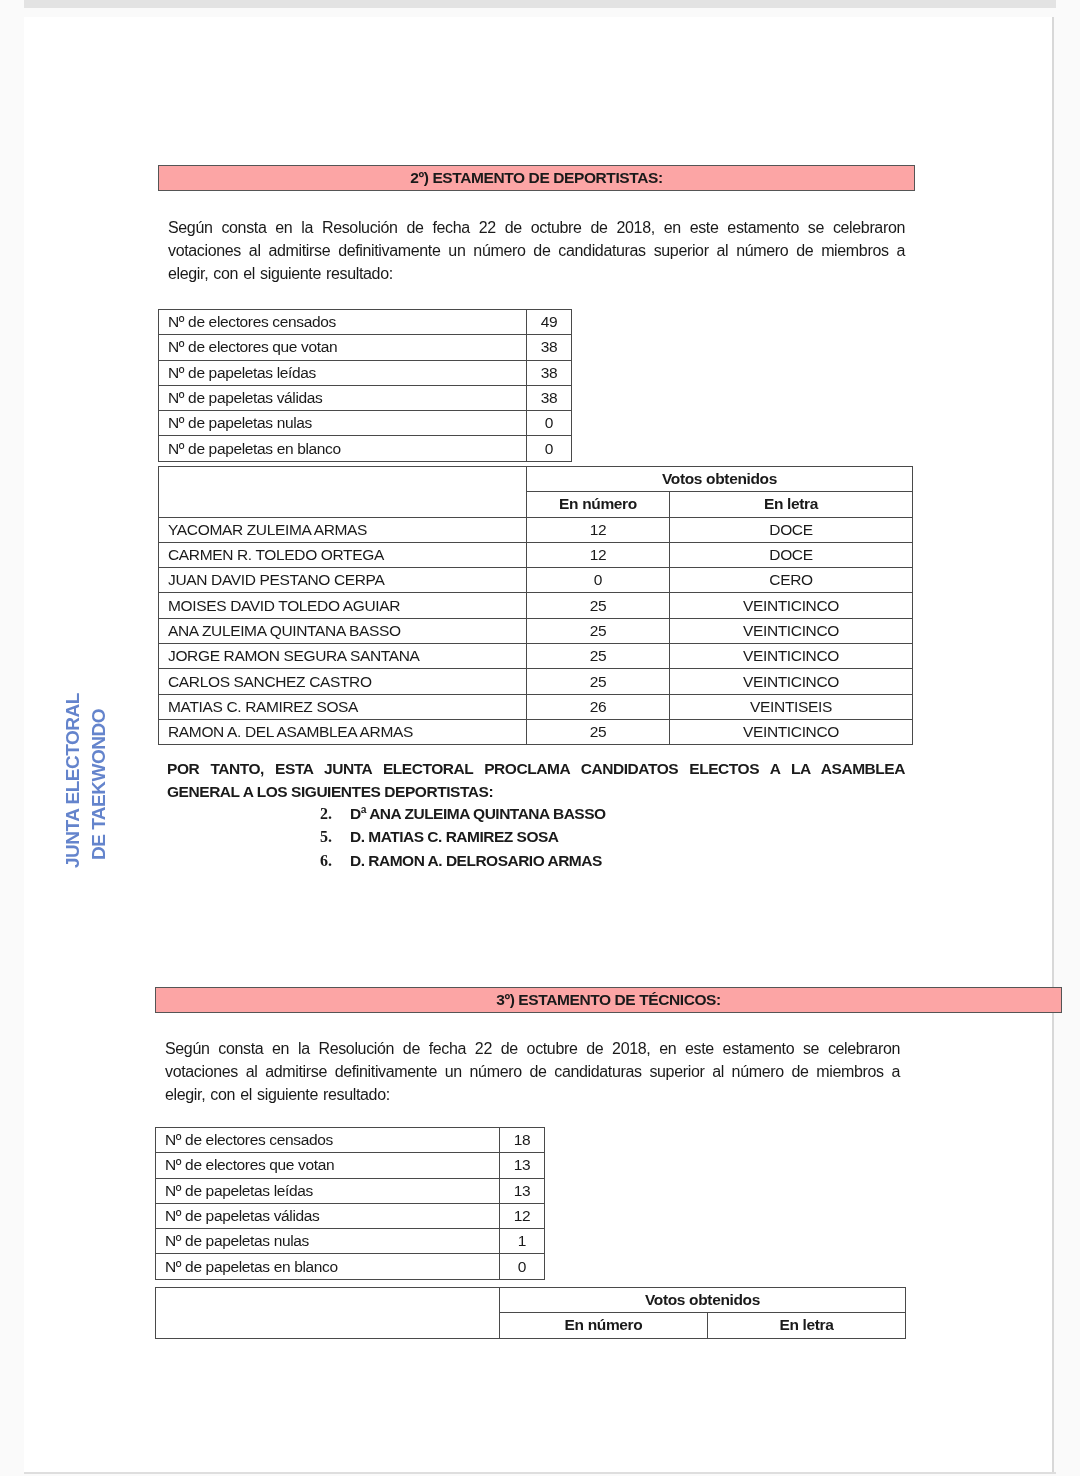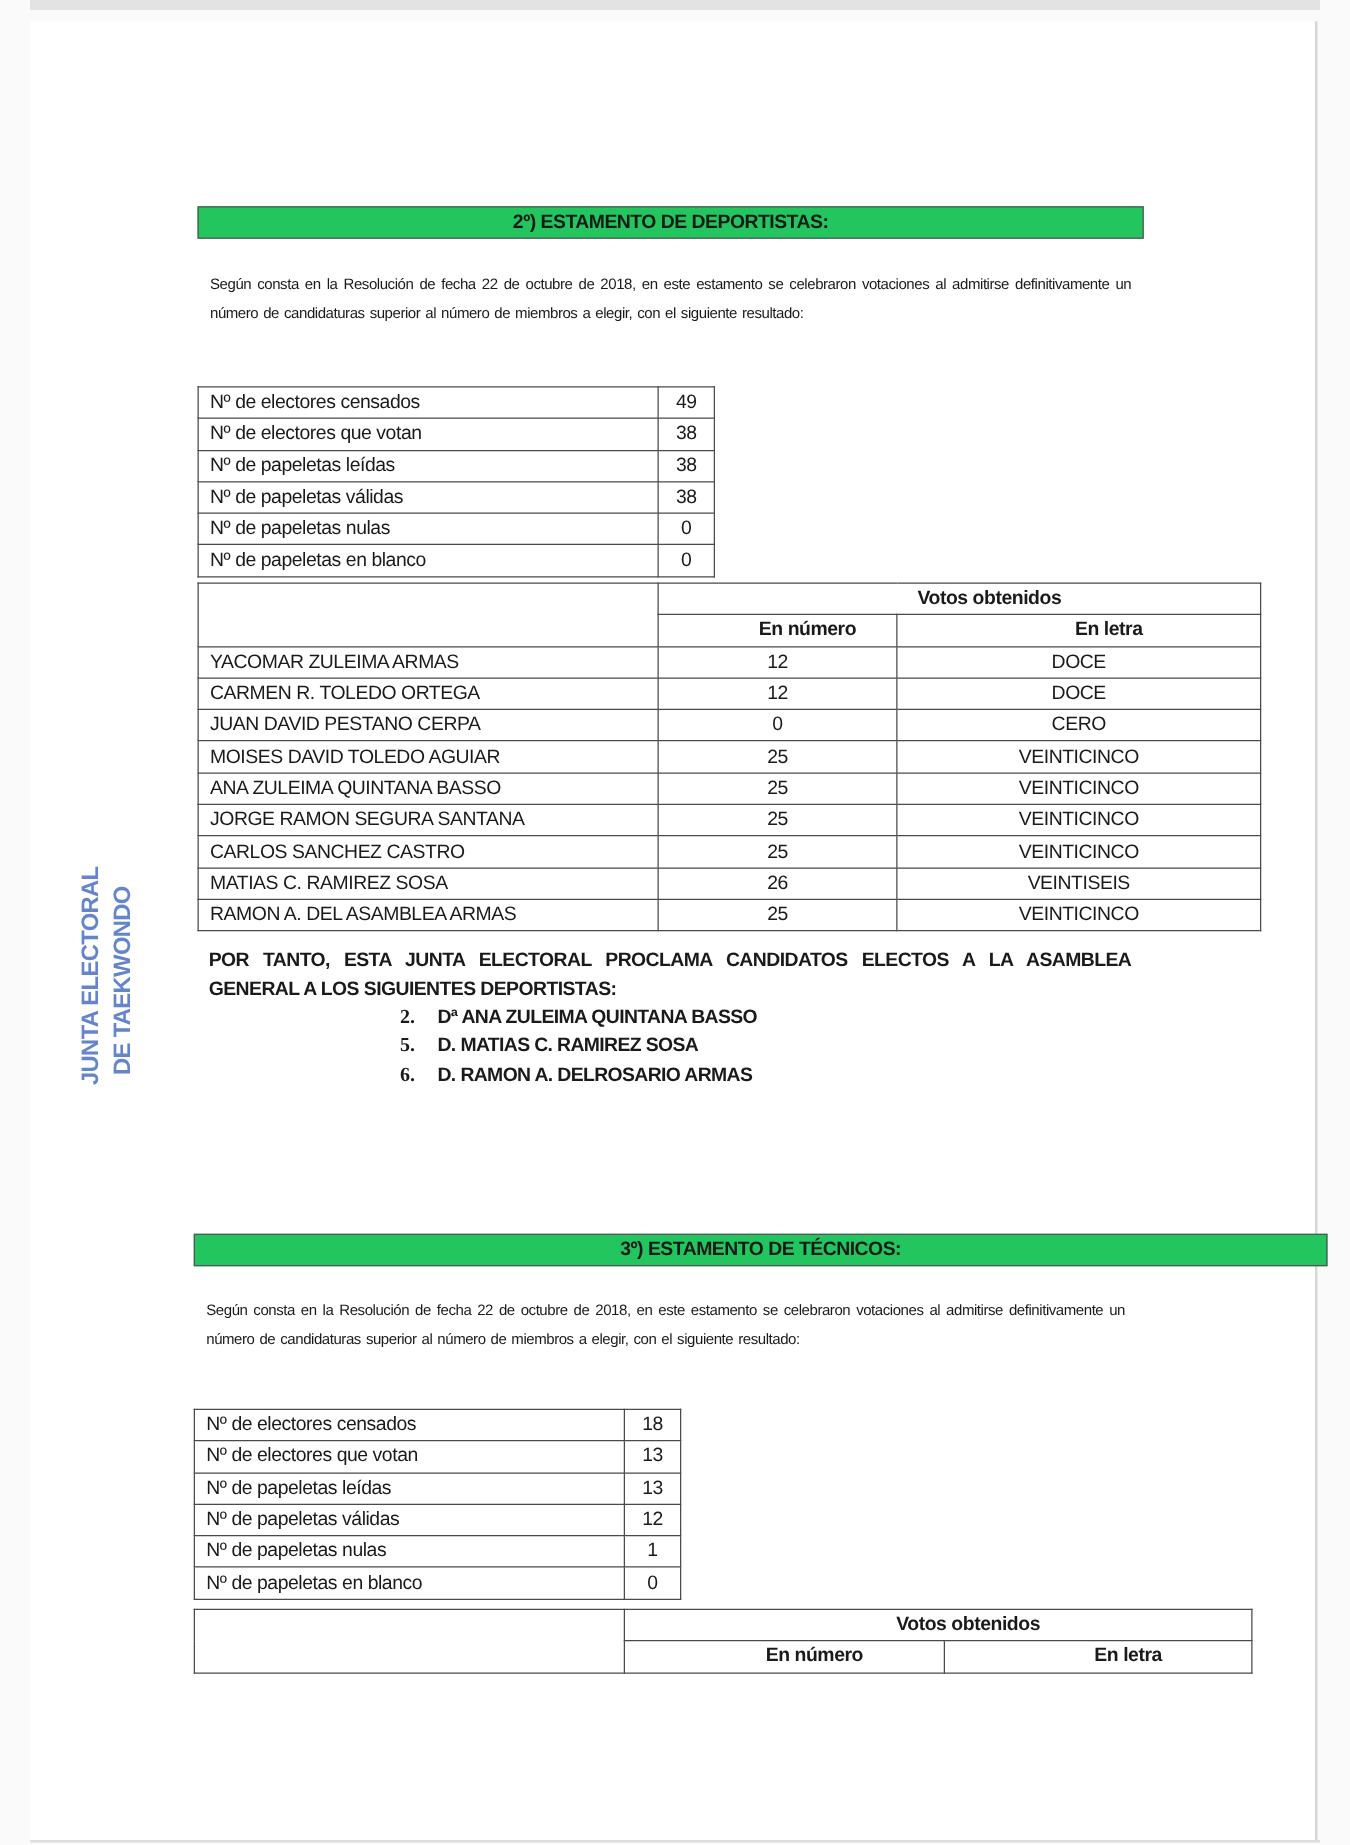--- a/index.html
+++ b/index.html
@@ -10,33 +10,33 @@
   }
   .top-bar { position: absolute; left: 24px; top: 0; width: 1032px; height: 8px; background: #e3e3e3; }
   .page {
     position: absolute; left: 24px; top: 17px; width: 1030px; height: 1455px;
     background: #ffffff; border-right: 2px solid #d8d8d8; box-sizing: border-box;
   }
   .bottom-line { position: absolute; left: 24px; top: 1472px; width: 1032px; height: 2px; background: #dedede; }
 
   .section-header {
     position: absolute; height: 26px; border: 1.5px solid #555; box-sizing: border-box;
-    background: #22c55e; text-align: center; font-weight: bold; font-size: 15.5px; line-height: 24px;
+    background: #fca5a5; text-align: center; font-weight: bold; font-size: 15.5px; line-height: 24px;
     letter-spacing: -0.4px;
   }
   .para {
-    position: absolute; font-size: 12px; line-height: 23px; text-align: justify;
+    position: absolute; font-size: 16px; line-height: 23px; text-align: justify;
     letter-spacing: -0.35px; word-spacing: 1px;
   }
 
   table { border-collapse: collapse; position: absolute; font-size: 15.5px; letter-spacing: -0.35px; }
   td { border: 1.3px solid #4a4a4a; padding: 0 0 0 9px; height: 24.3px; line-height: 22px; white-space: nowrap; }
   td.num { text-align: center; padding: 0; }
   td.center { text-align: center; padding: 0; }
-  td.bold { font-weight: bold; padding-left: 48px; }
+  td.bold { font-weight: bold; }
 
   .proclaim {
     position: absolute; left: 167px; top: 757px; width: 738px; font-weight: bold; font-size: 15.5px;
     line-height: 23px; letter-spacing: -0.45px; text-align: justify; text-align-last: left;
   }
   .elected-list { position: absolute; left: 320px; top: 802px; margin: 0; padding: 0; list-style: none; }
   .elected-list li { height: 23.4px; line-height: 23.4px; font-size: 15.5px; white-space: nowrap; }
   .elected-list .idx { display: inline-block; width: 30px; font-family: "Liberation Serif", serif; font-weight: bold; font-size: 16px; }
   .elected-list .nm { font-weight: bold; letter-spacing: -0.5px; }
 

